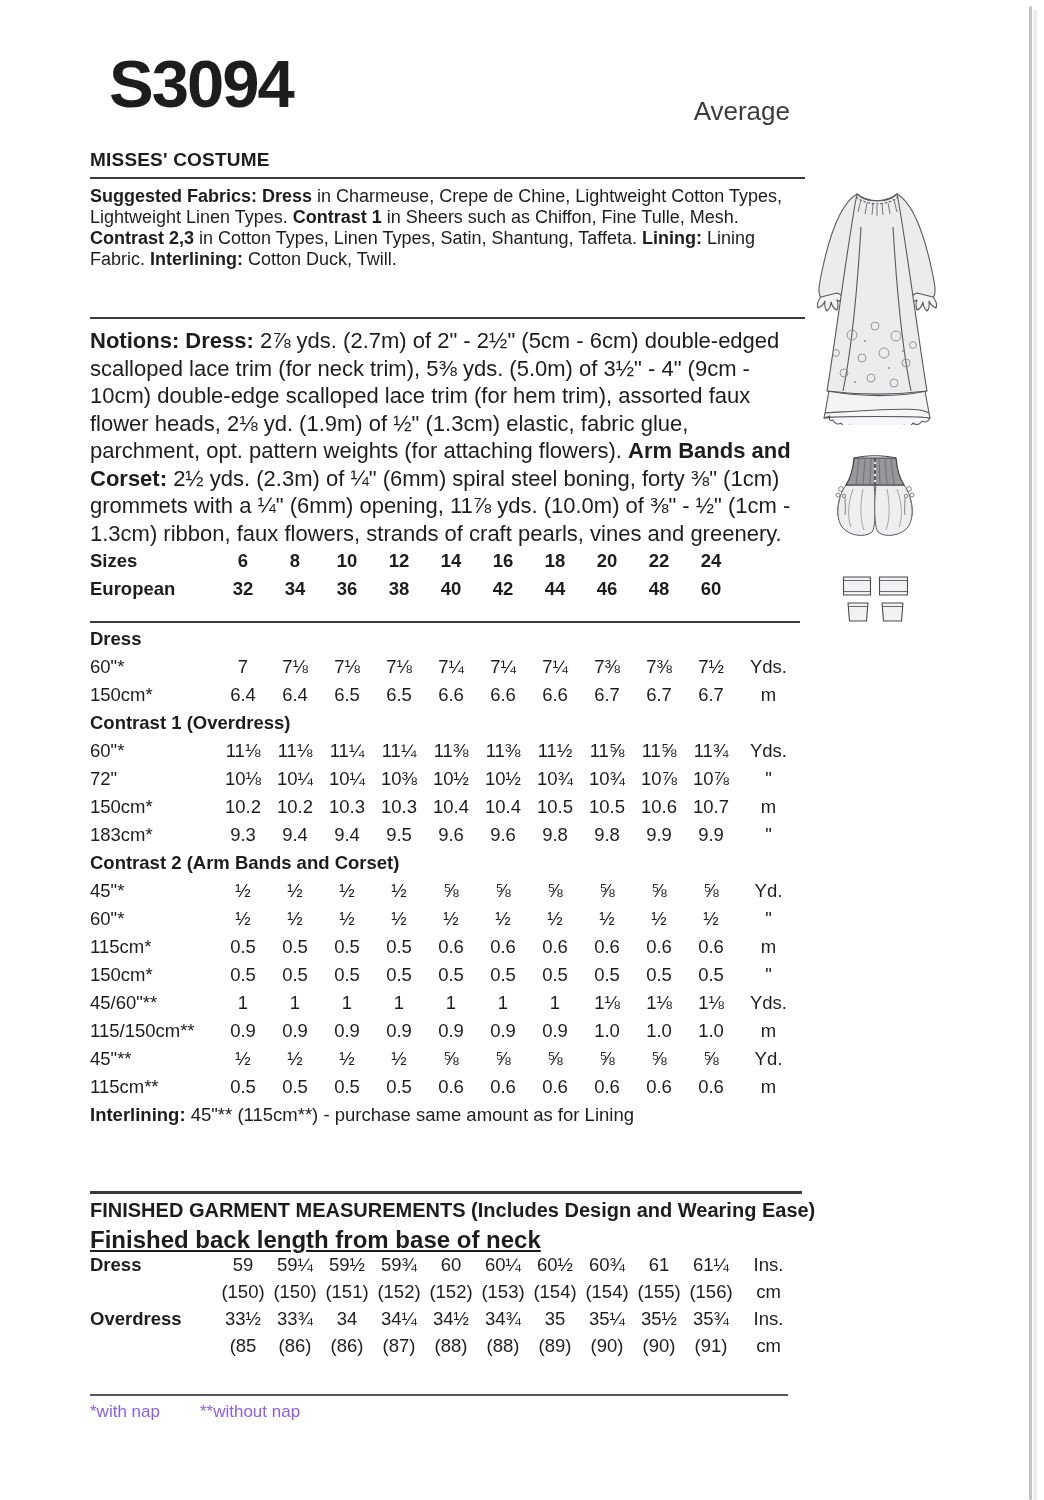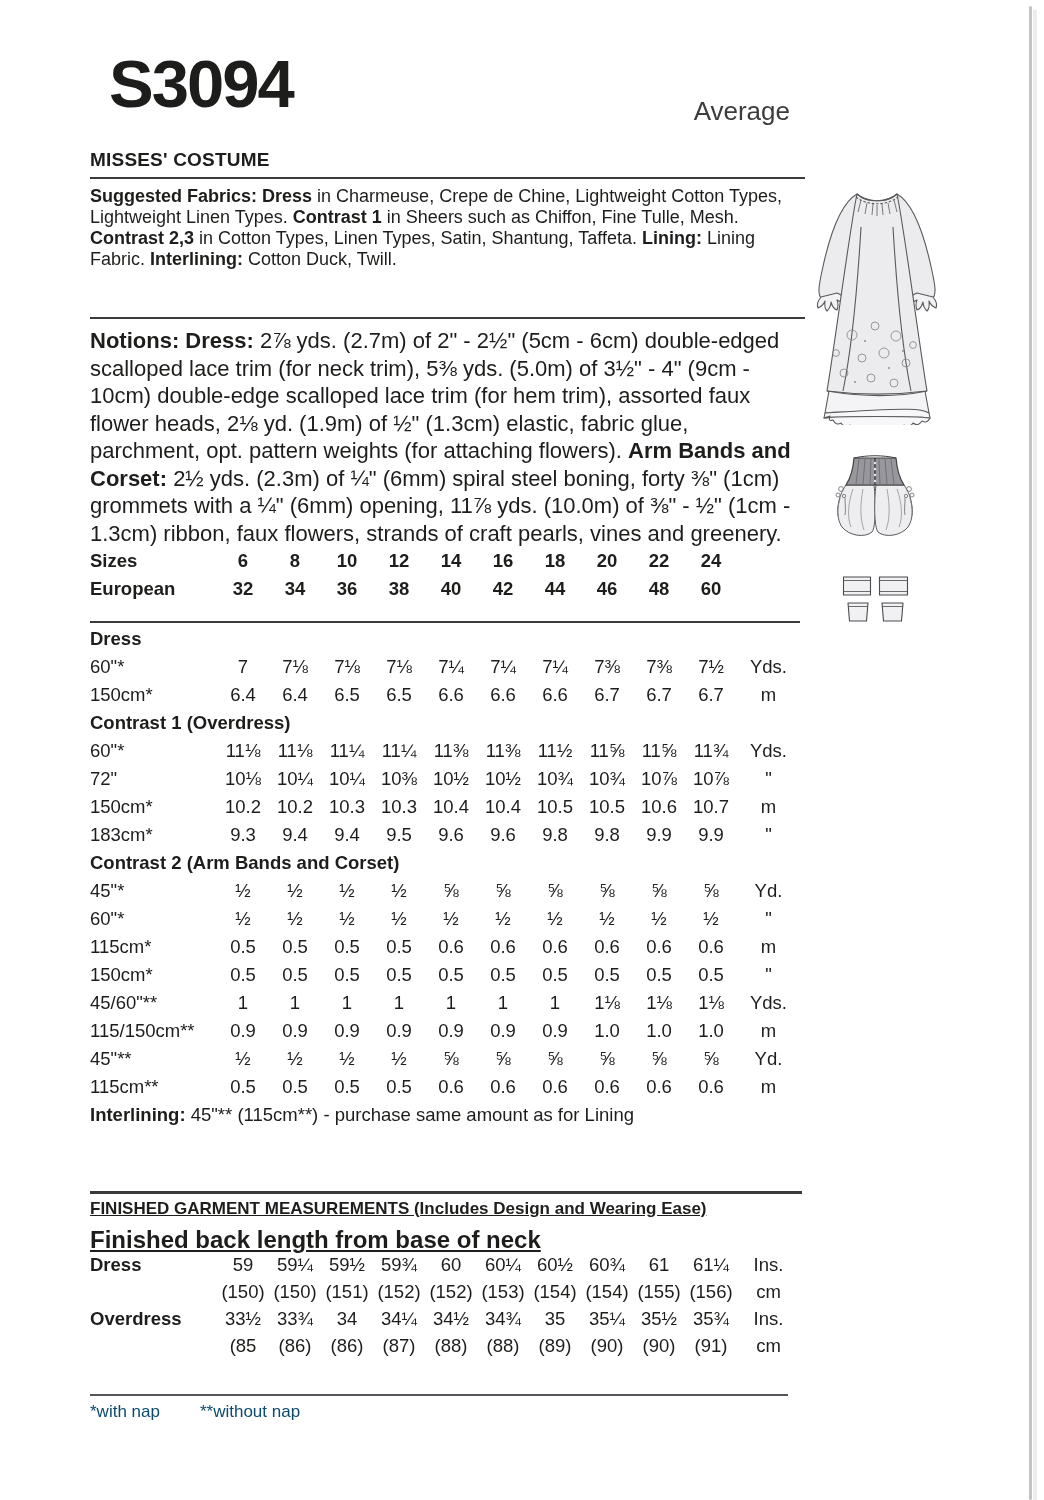--- a/index.html
+++ b/index.html
@@ -20,27 +20,27 @@
   #yardage{left:90px;top:547px;width:710px;font-size:18.5px;}
   .trow{display:grid;grid-template-columns:127px repeat(10,52px) 63px;height:28px;align-items:center;}
   .tlabel{text-align:left;white-space:nowrap;}
   .tcell{text-align:center;white-space:nowrap;}
   .tunit{text-align:center;white-space:nowrap;}
   #size-rows .trow{font-weight:bold;}
   #size-rows{border-bottom:2px solid #3a3a38;padding-bottom:18px;margin-bottom:2px;}
   .tsection{font-weight:bold;height:28px;line-height:28px;}
   #interlining{height:28px;line-height:28px;}
   #rule-fgm{left:90px;top:1191px;width:712px;height:3px;}
-  #fgm-title{left:90px;top:1199px;font-size:17px;font-weight:bold;text-decoration:underline;}
+  #fgm-title{left:90px;top:1199px;font-size:20px;font-weight:bold;}
   #fgm-subtitle{left:90px;top:1226px;font-size:24px;font-weight:bold;text-decoration:underline;}
   #fgm-rows{left:90px;top:1251px;width:710px;font-size:18.5px;}
   #fgm-rows .trow{height:27px;}
   #fgm-rows .tlabel{font-weight:bold;}
   #rule-foot{left:90px;top:1394px;width:698px;height:2px;background:#55555a;}
-  #footnote{left:90px;top:1402px;font-size:17px;color:#0c4a6e;}
+  #footnote{left:90px;top:1402px;font-size:17px;color:#8b5cf6;}
   #footnote .gap{display:inline-block;width:40px;}
   #page-edge{position:absolute;left:1029px;top:6px;width:3px;height:1494px;background:#c3c3c6;border-radius:2px;}
   #page-edge-soft{position:absolute;left:1033px;top:10px;width:4px;height:1490px;background:#ececee;}
   .illus{position:absolute;}
   .illus svg{display:block;}
 </style>
 </head>
 <body>
 
 <div id="page-edge"></div>

